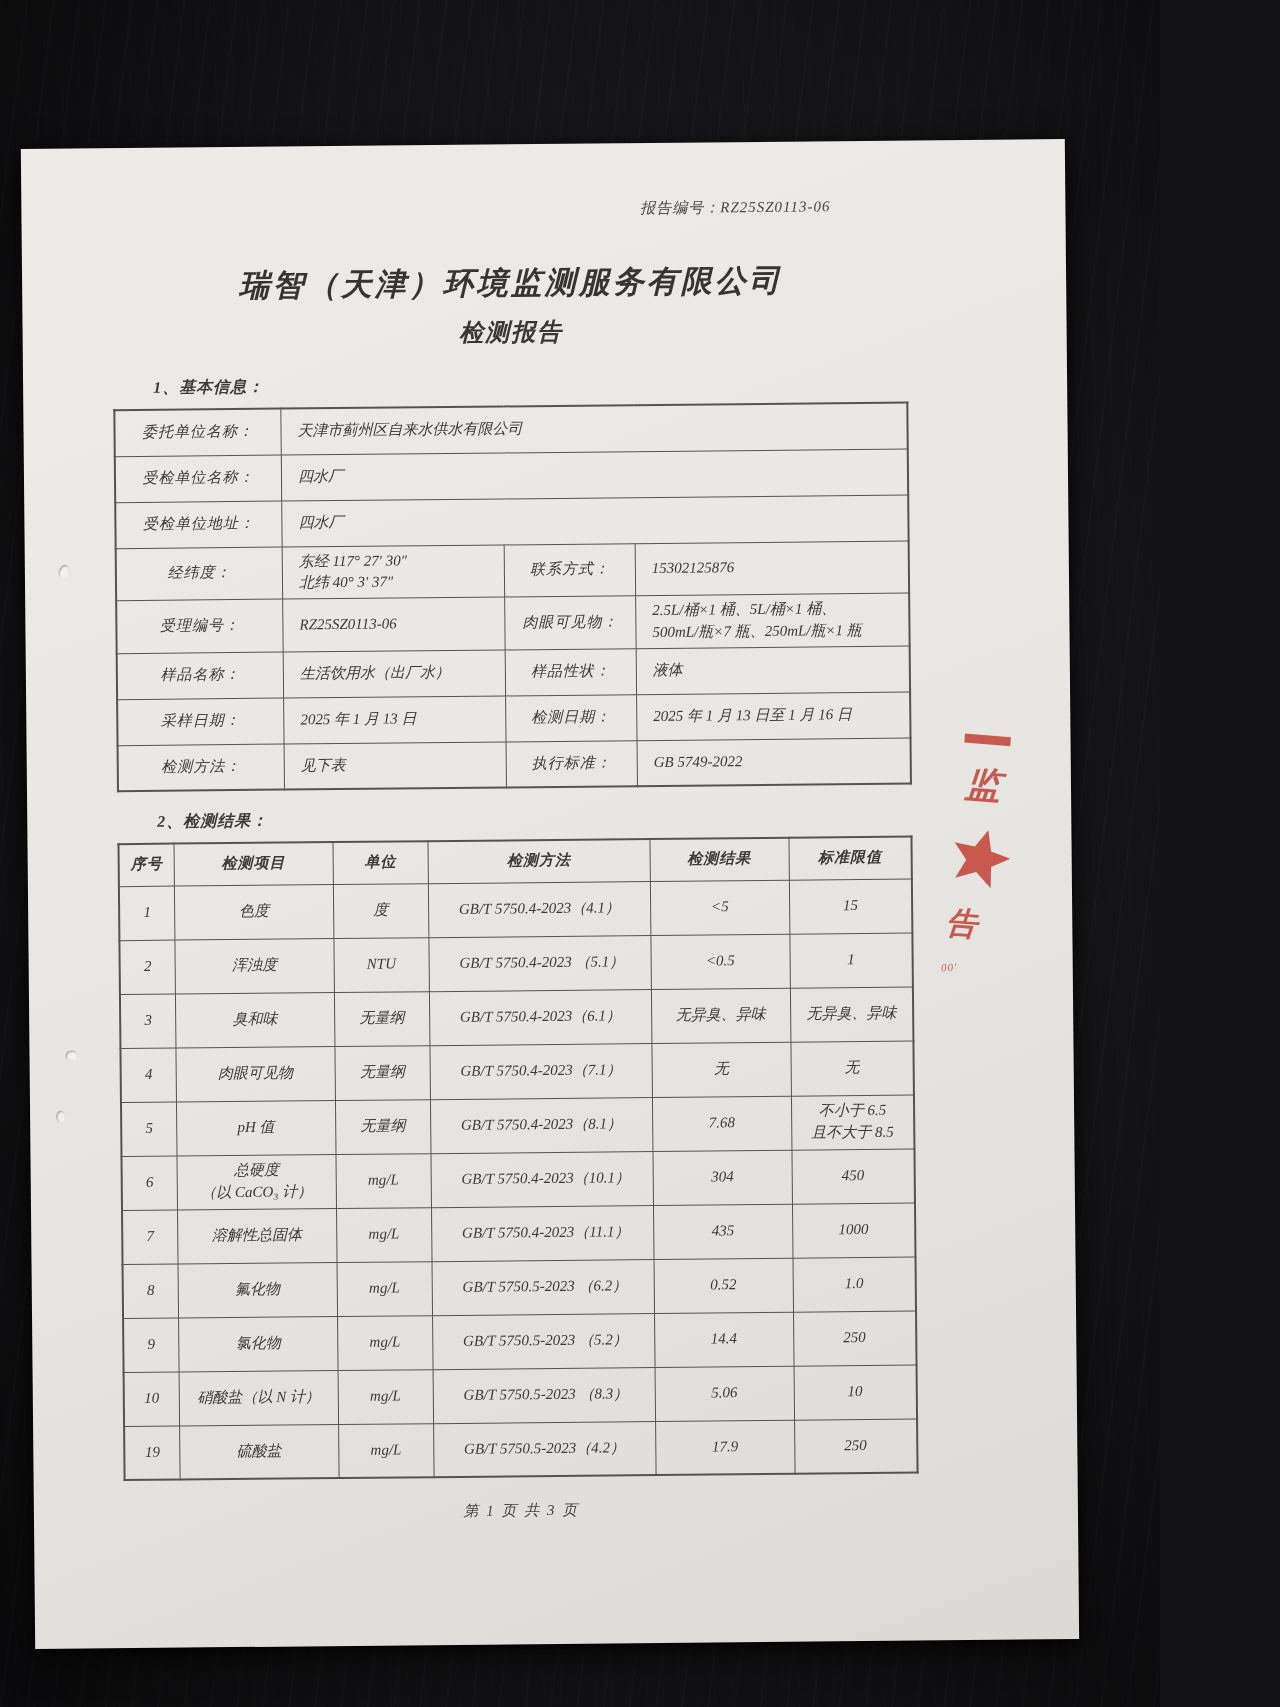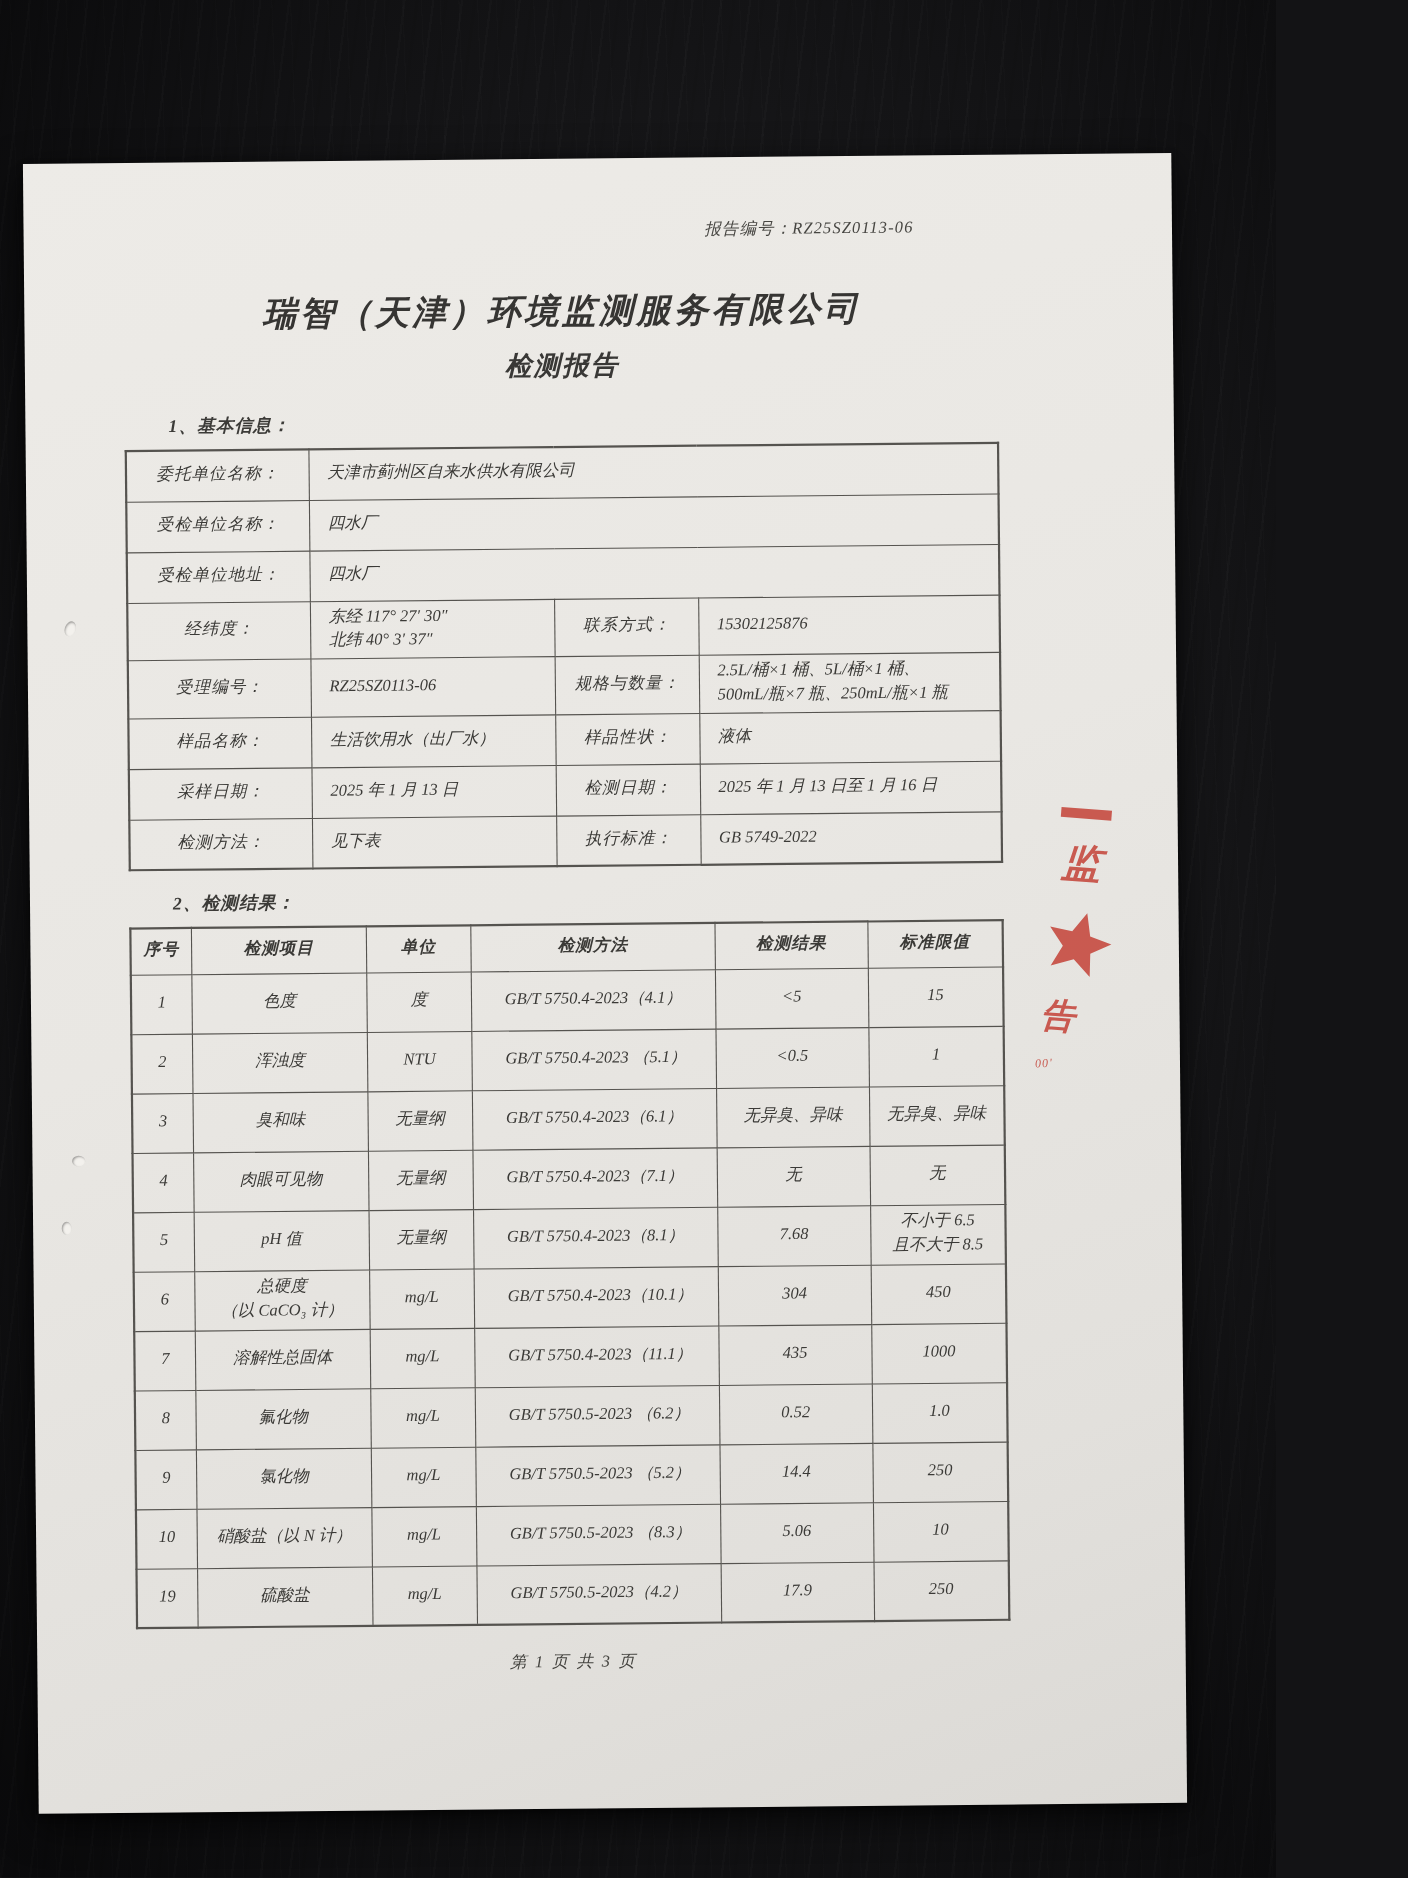--- a/index.html
+++ b/index.html
@@ -134,21 +134,21 @@
             <tr>
               <td class="lbl">经纬度：</td>
               <td class="val">东经 117° 27′ 30″
 北纬 40° 3′ 37″</td>
               <td class="lbl">联系方式：</td>
               <td class="val">15302125876</td>
             </tr>
             <tr>
               <td class="lbl">受理编号：</td>
               <td class="val">RZ25SZ0113-06</td>
-              <td class="lbl">规格与数量：</td>
+              <td class="lbl">肉眼可见物：</td>
               <td class="val">2.5L/桶×1 桶、5L/桶×1 桶、
 500mL/瓶×7 瓶、250mL/瓶×1 瓶</td>
             </tr>
             <tr>
               <td class="lbl">样品名称：</td>
               <td class="val">生活饮用水（出厂水）</td>
               <td class="lbl">样品性状：</td>
               <td class="val">液体</td>
             </tr>
             <tr>

